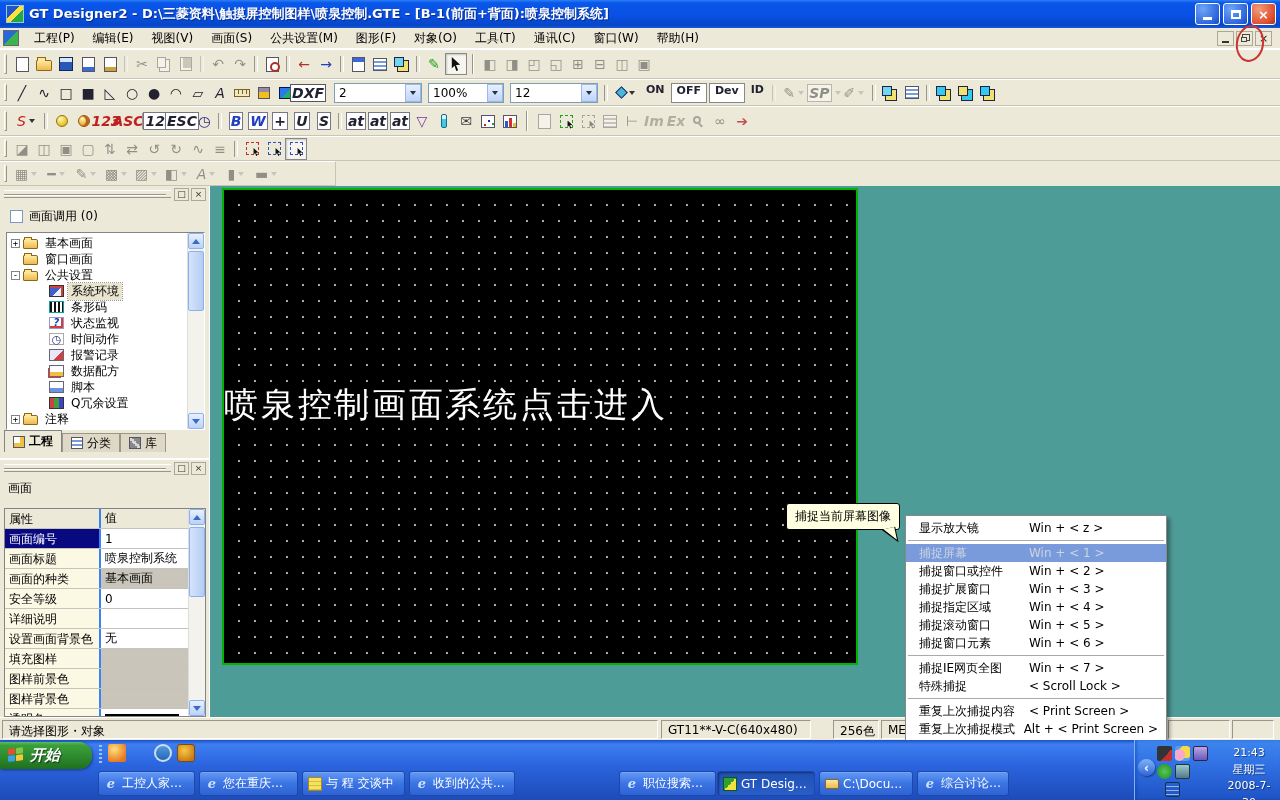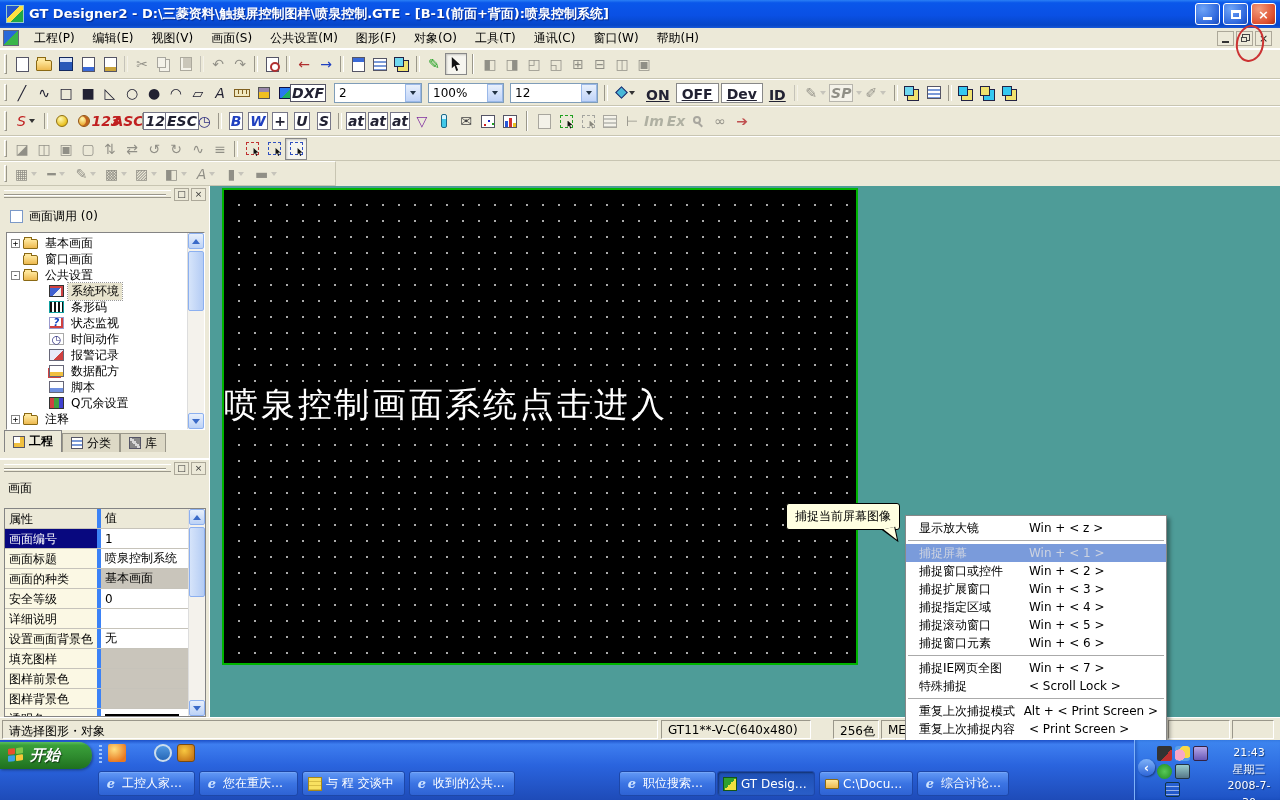--- a/index.html
+++ b/index.html
@@ -91,21 +91,21 @@
   .ic-search::after{content:"";position:absolute;right:-4px;bottom:-4px;width:5px;height:2px;background:#556;transform:rotate(45deg);}
   .txtic{font-size:8px;font-weight:bold;line-height:1;}
   .txtic.red{color:#c02020;}
   .txtic.italic{font-style:italic;color:#4d7c0f;}
 
   
   .combo{height:20px;background:#fff;border:1px solid #7f9db9;display:flex;align-items:center;margin:0 3px;position:relative;flex:none;}
   .combo .cval{flex:1;padding:0 4px;font-size:12px;overflow:hidden;white-space:nowrap;}
   .combo .cbtn{width:16px;height:18px;background:linear-gradient(180deg,#E8F0FC,#C0D4F8);border:1px solid #9ab8e8;display:flex;align-items:center;justify-content:center;}
   .combo .cbtn::after{content:"";width:0;height:0;border-left:3px solid transparent;border-right:3px solid transparent;border-top:4px solid #234;}
-  .tbtn{height:20px;padding:0 5px;display:flex;align-items:flex-end;font-size:14px;font-weight:bold;color:#223;flex:none;text-decoration:underline;}
+  .tbtn{height:20px;padding:0 5px;display:flex;align-items:flex-start;font-size:11px;font-weight:bold;color:#223;flex:none;}
   .tbtn.boxed{border:1px solid #888;background:#fff;margin:0 1px;}
 
   
   #main{position:absolute;left:0;top:186px;width:1280px;height:531px;}
   #leftdock{position:absolute;left:0;top:0;width:210px;height:531px;background:#ECE9D8;border-right:1px solid #fff;}
   .panel-grip{position:relative;height:8px;margin:4px 4px 0 4px;border-top:1px solid #fff;border-bottom:1px solid #9a978a;}
   .panel-grip::before{content:"";position:absolute;left:0;right:40px;top:3px;border-top:1px solid #9a978a;border-bottom:1px solid #fff;}
   .panel-btns{position:absolute;right:0;top:-3px;display:flex;gap:2px;background:#ECE9D8;padding-left:3px;}
   .pbtn{width:15px;height:13px;border:1px solid #ACA899;background:#ECE9D8;font-size:9px;line-height:11px;text-align:center;color:#333;}
   #panel-tree{position:absolute;left:0;top:0;width:210px;height:268px;}
@@ -146,21 +146,21 @@
   .tabico.cat{background-image:repeating-linear-gradient(180deg,transparent 0 2px,#7a9ad8 2px 4px);}
   .tabico.lib{background:linear-gradient(45deg,#888 0 40%,#d8d8d8 40% 60%,#888 60%);}
 
   
   #panel-prop{position:absolute;left:0;top:272px;width:210px;height:259px;border-top:2px solid #fff;}
   #prop-title{margin:8px 0 0 8px;font-size:12px;}
   #prop-table{position:absolute;left:4px;top:48px;right:4px;bottom:0;background:#fff;border:1px solid #848484;overflow:hidden;display:flex;}
   #prop-rows{flex:1;overflow:hidden;}
   .prow{display:flex;height:20px;border-bottom:1px solid #c6c3ba;}
   .prow.header{background:#ECE9D8;font-weight:normal;}
-  .pattr{width:96px;padding:2px 4px;border-right:4px solid #3b82f6;background:#FBF8E4;overflow:hidden;white-space:nowrap;}
+  .pattr{width:96px;padding:2px 4px;border-right:2px solid #3b82f6;background:#FBF8E4;overflow:hidden;white-space:nowrap;}
   .prow.header .pattr,.prow.header .pval{background:#ECE9D8;}
   .pval{flex:1;padding:2px 4px;background:#fff;overflow:hidden;white-space:nowrap;display:flex;align-items:center;gap:2px;}
   .prow.selected .pattr{background:#08087F;color:#fff;}
   .prow.readonly .pval{background:#c9c5bb;}
   .sw{display:none;}
   .sw.sw-black{display:block;width:74px;height:10px;background:#000;}
 
   
   #workspace{position:absolute;left:210px;top:0;right:0;height:531px;background:#4E9C98;}
   #canvas{position:absolute;left:12px;top:2px;width:636px;height:477px;background:#000;border:2px solid #00B400;
@@ -955,27 +955,27 @@
         <span class="mi-label">特殊捕捉</span>
         <span class="mi-short">&lt; Scroll Lock &gt;</span>
       </div>
 
       <div class="mi sep">
         
         
       </div>
 
       <div class="mi">
+        <span class="mi-label">重复上次捕捉内容</span>
+        <span class="mi-short">&lt; Print Screen &gt;</span>
+      </div>
+
+      <div class="mi">
         <span class="mi-label">重复上次捕捉模式</span>
         <span class="mi-short">Alt + &lt; Print Screen &gt;</span>
-      </div>
-
-      <div class="mi">
-        <span class="mi-label">重复上次捕捉内容</span>
-        <span class="mi-short">&lt; Print Screen &gt;</span>
       </div>
     </div>
 
   <div id="taskbar">
     <div id="startbtn">
       <span class="winflag">
           <i class="f1"></i>
           <i class="f2"></i>
           <i class="f3"></i>
           <i class="f4"></i>

